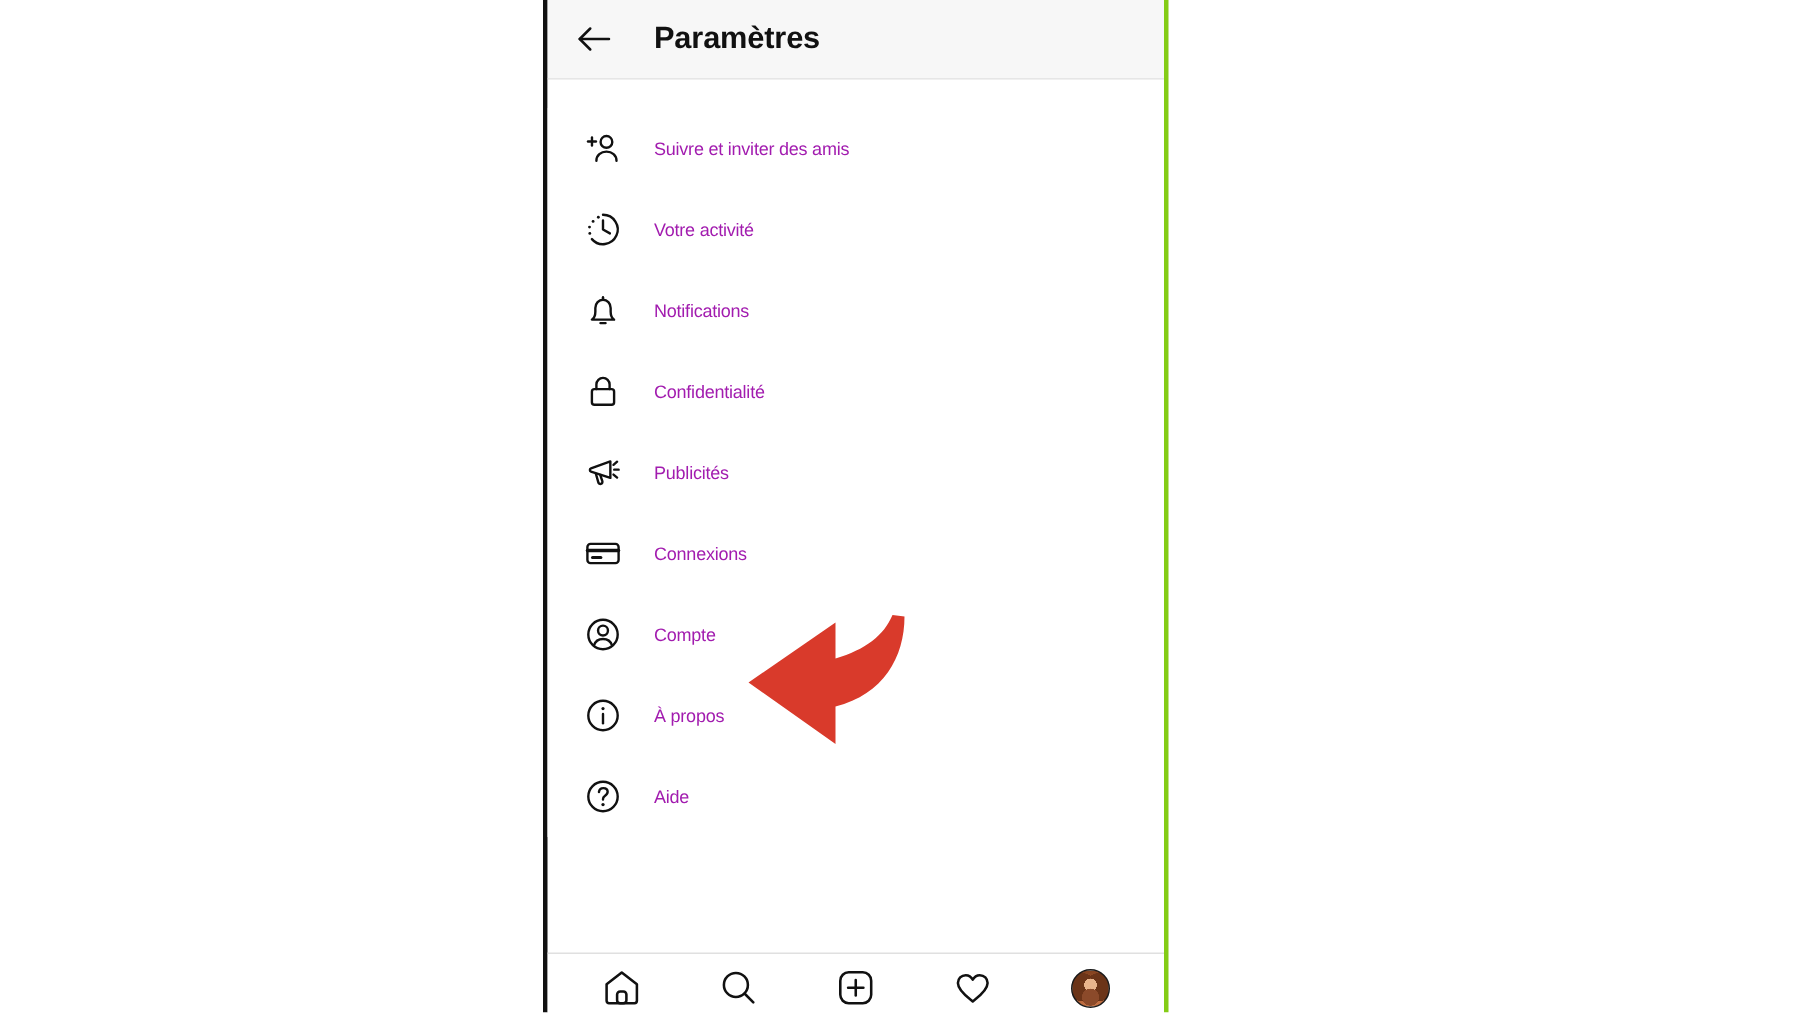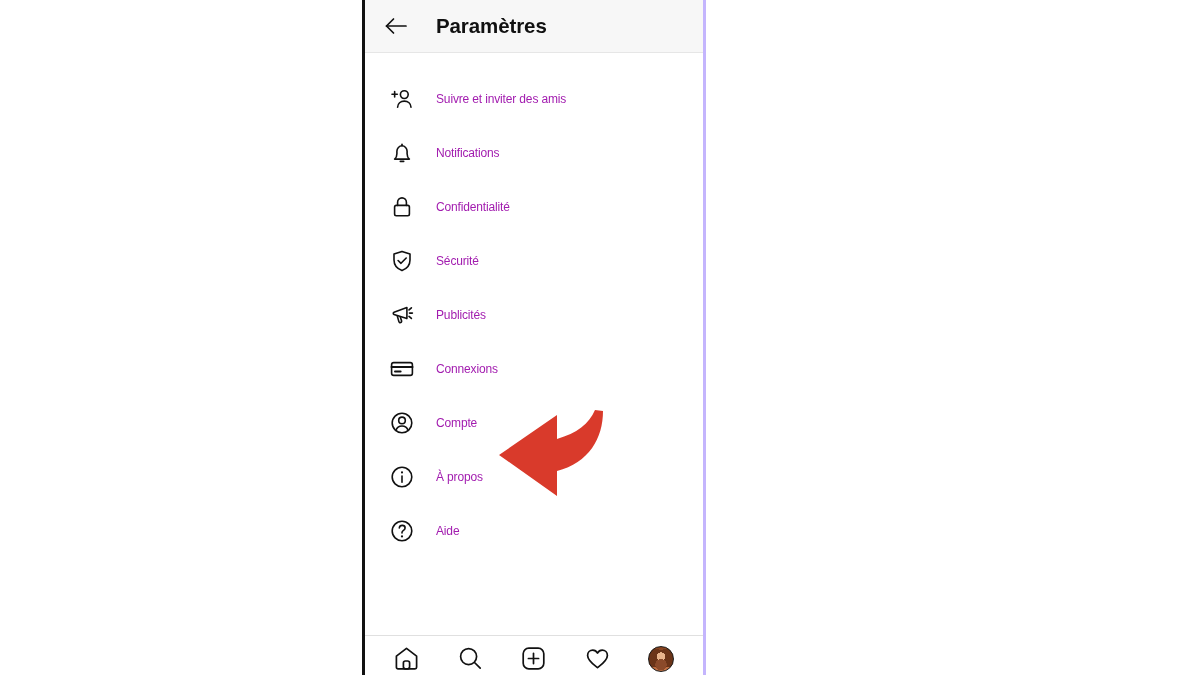--- a/index.html
+++ b/index.html
@@ -12,24 +12,24 @@
   #stage {
     position:relative;
     width:1200px; height:675px;
     background:#ffffff;
   }
 
   
   #phone {
     position:absolute;
     left:362px; top:0;
-    width:344px; height:675px;
+    width:417px; height:675px;
     background:#ffffff;
     border-left:3px solid #111111;
-    border-right:3px solid #c4b5fd;
+    border-right:3px solid #84cc16;
     overflow:hidden;
   }
 
   
   #header {
     position:relative;
     height:53px;
     background:#f7f7f7;
     border-bottom:1px solid #e6e6e6;
     display:flex;
@@ -151,20 +151,33 @@
           <svg width="26" height="26" viewBox="0 0 26 26" fill="none" stroke="#111111" stroke-width="1.6" stroke-linecap="round" stroke-linejoin="round">
             <circle cx="15.3" cy="8.6" r="3.9"></circle>
             <path d="M8.6 21.2c0-3.7 3.0-6.1 6.7-6.1s6.7 2.4 6.7 6.1"></path>
             <line x1="3.0" y1="8.3" x2="8.3" y2="8.3"></line>
             <line x1="5.65" y1="5.65" x2="5.65" y2="10.95"></line>
           </svg>
         </span>
         <span class="menu-label">Suivre et inviter des amis</span>
       </div>
 
+      <div class="menu-row">
+        <span class="menu-icon">
+          <svg width="26" height="26" viewBox="0 0 26 26" fill="none" stroke="#111111" stroke-width="1.6" stroke-linecap="round" stroke-linejoin="round">
+            <path d="M13 3.2a9.8 9.8 0 1 1-7.4 16.2"></path>
+            <polyline points="13,7.0 13,13 17.6,15.6"></polyline>
+            <circle cx="4.2" cy="15.6" r="0.95" fill="#111111" stroke="none"></circle>
+            <circle cx="4.0" cy="11.4" r="0.95" fill="#111111" stroke="none"></circle>
+            <circle cx="6.4" cy="7.6" r="0.95" fill="#111111" stroke="none"></circle>
+            <circle cx="9.9" cy="4.8" r="0.95" fill="#111111" stroke="none"></circle>
+          </svg>
+        </span>
+        <span class="menu-label">Votre activité</span>
+      </div>
 
       <div class="menu-row">
         <span class="menu-icon">
           <svg width="26" height="26" viewBox="0 0 26 26" fill="none" stroke="#111111" stroke-width="1.6" stroke-linecap="round" stroke-linejoin="round">
             <path d="M5.6 19.1h14.8c-1.9-1.4-2.3-3.1-2.3-5.3v-2.5c0-3.0-2.3-5.5-5.1-5.5s-5.1 2.5-5.1 5.5v2.5c0 2.2-0.4 3.9-2.3 5.3z"></path>
             <line x1="11.3" y1="21.4" x2="14.7" y2="21.4"></line>
             <line x1="13" y1="4.2" x2="13" y2="5.8"></line>
           </svg>
         </span>
         <span class="menu-label">Notifications</span>
@@ -173,29 +186,20 @@
       <div class="menu-row">
         <span class="menu-icon">
           <svg width="26" height="26" viewBox="0 0 26 26" fill="none" stroke="#111111" stroke-width="1.6" stroke-linecap="round" stroke-linejoin="round">
             <rect x="5.6" y="11.4" width="14.8" height="10.4" rx="1.7"></rect>
             <path d="M8.6 11.4V8.3a4.4 4.4 0 0 1 8.8 0v3.1"></path>
           </svg>
         </span>
         <span class="menu-label">Confidentialité</span>
       </div>
 
-      <div class="menu-row">
-        <span class="menu-icon">
-          <svg width="26" height="26" viewBox="0 0 26 26" fill="none" stroke="#111111" stroke-width="1.6" stroke-linecap="round" stroke-linejoin="round">
-            <path d="M13 3.4l8.0 2.6v6.1c0 5.1-3.4 8.8-8.0 10.5-4.6-1.7-8.0-5.4-8.0-10.5V6.0z"></path>
-            <polyline points="9.1,12.5 12.0,15.3 17.2,10.0"></polyline>
-          </svg>
-        </span>
-        <span class="menu-label">Sécurité</span>
-      </div>
 
       <div class="menu-row">
         <span class="menu-icon">
           <svg width="26" height="26" viewBox="0 0 26 26" fill="none" stroke="#111111" stroke-width="1.6" stroke-linecap="round" stroke-linejoin="round">
             <path d="M17.9 5.6v11.0L5.0 12.4c-1.0-0.35-1.0-1.75 0-2.1z"></path>
             <path d="M8.3 14.0l1.6 5.6c0.2 0.8 1.0 1.2 1.7 1.0 0.8-0.25 1.2-1.05 0.95-1.8l-1.35-4.1"></path>
             <line x1="20.5" y1="11.1" x2="23.4" y2="11.1"></line>
             <line x1="20.0" y1="7.9" x2="22.4" y2="5.8"></line>
             <line x1="20.0" y1="14.4" x2="22.4" y2="16.4"></line>
           </svg>

